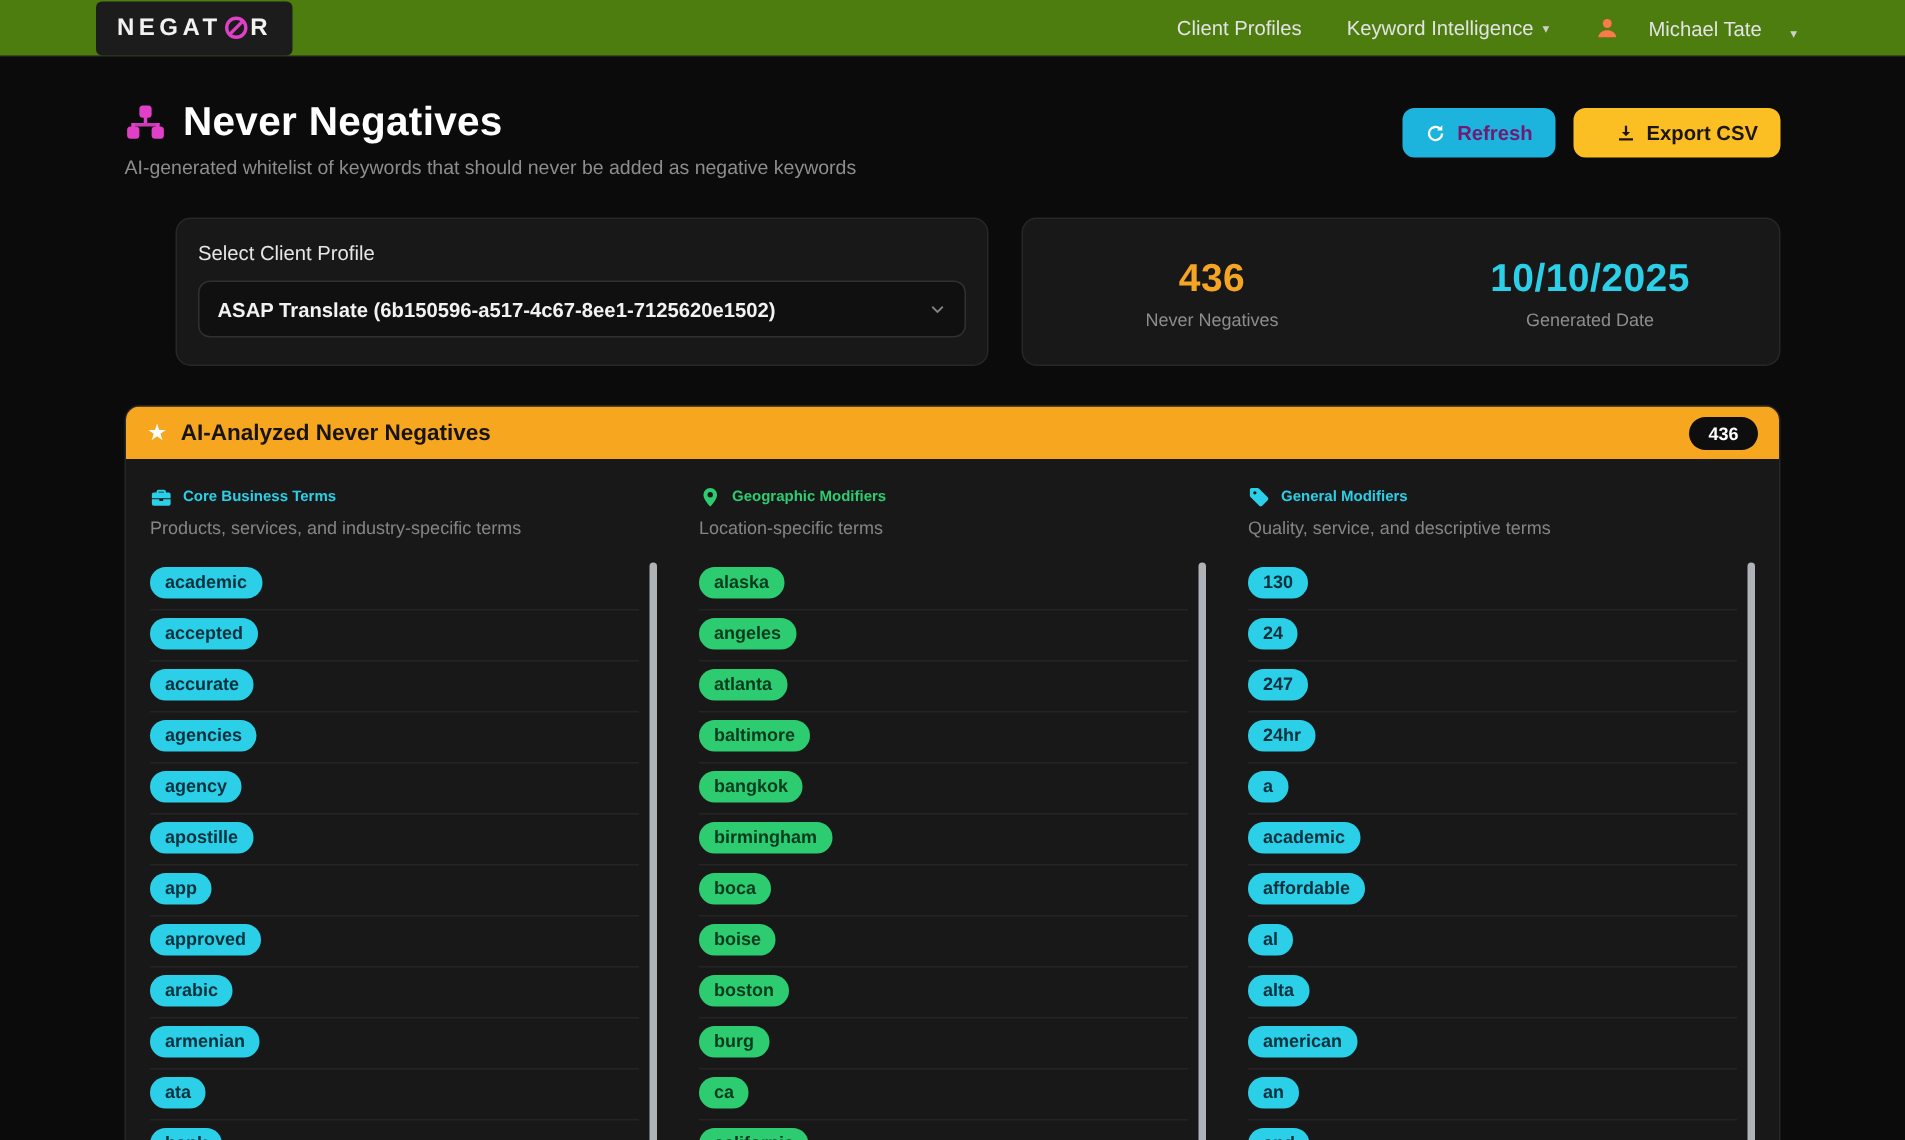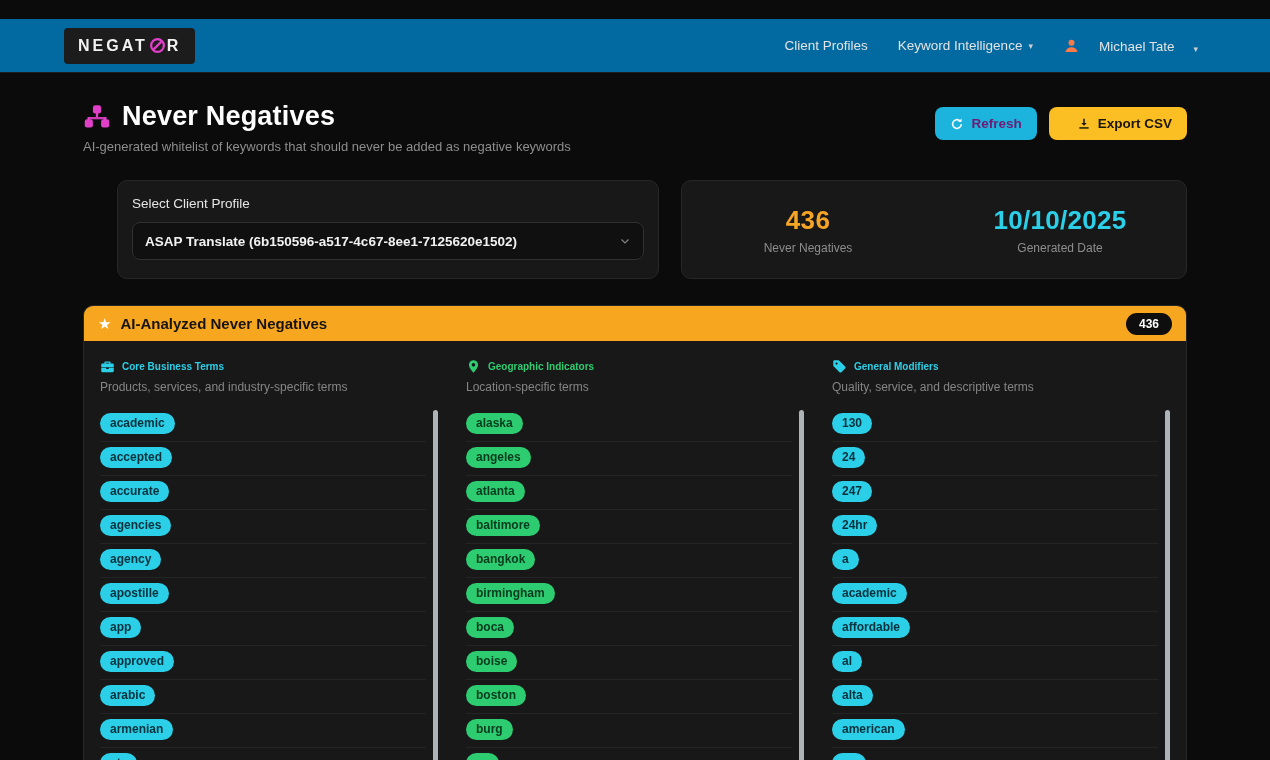--- a/index.html
+++ b/index.html
@@ -6,28 +6,27 @@
   html, body { width: 1270px; height: 760px; }
   body {
     background: #0b0b0b;
     font-family: "Liberation Sans", sans-serif;
     color: #e8e8e8;
     overflow: hidden;
   }
 
   
   .navbar {
-    height: 54px;
-    background: #0369a1;
+    height: 38px;
+    background: #4d7c0f;
     border-bottom: 1px solid #1e1e1e;
     display: flex;
     align-items: center;
     justify-content: space-between;
     padding: 0 72px 0 64px;
-    margin-top: 19px;
   }
   .brand {
     display: flex; align-items: center;
     background: #1c1c1c;
     padding: 9px 14px;
     border-radius: 4px;
     cursor: pointer;
   }
   .brand-text {
     color: #f2f2f2; font-weight: bold; font-size: 16px; letter-spacing: 3px;
@@ -265,21 +264,21 @@
         </div>
       </section>
 
       <section class="term-column" style="--accent: #2ecc71; --accent-text: #053a1d;">
         <div class="col-head">
           <span class="col-icon">
             <svg viewBox="0 0 24 24" fill="currentColor">
                 <path d="M12 2a7.3 7.3 0 0 1 7.3 7.3c0 5.4-7.3 12.7-7.3 12.7S4.7 14.7 4.7 9.3A7.3 7.3 0 0 1 12 2zm0 4.4a2.9 2.9 0 1 0 0 5.8 2.9 2.9 0 0 0 0-5.8z"></path>
               </svg>
           </span>
-          <span class="col-title">Geographic Indicators</span>
+          <span class="col-title">Geographic Modifiers</span>
         </div>
         <div class="col-sub">Location-specific terms</div>
         <div class="term-list-wrap">
           <div class="term-list">
               <div class="term-row"><span class="term-pill">alaska</span></div>
               <div class="term-row"><span class="term-pill">angeles</span></div>
               <div class="term-row"><span class="term-pill">atlanta</span></div>
               <div class="term-row"><span class="term-pill">baltimore</span></div>
               <div class="term-row"><span class="term-pill">bangkok</span></div>
               <div class="term-row"><span class="term-pill">birmingham</span></div>

